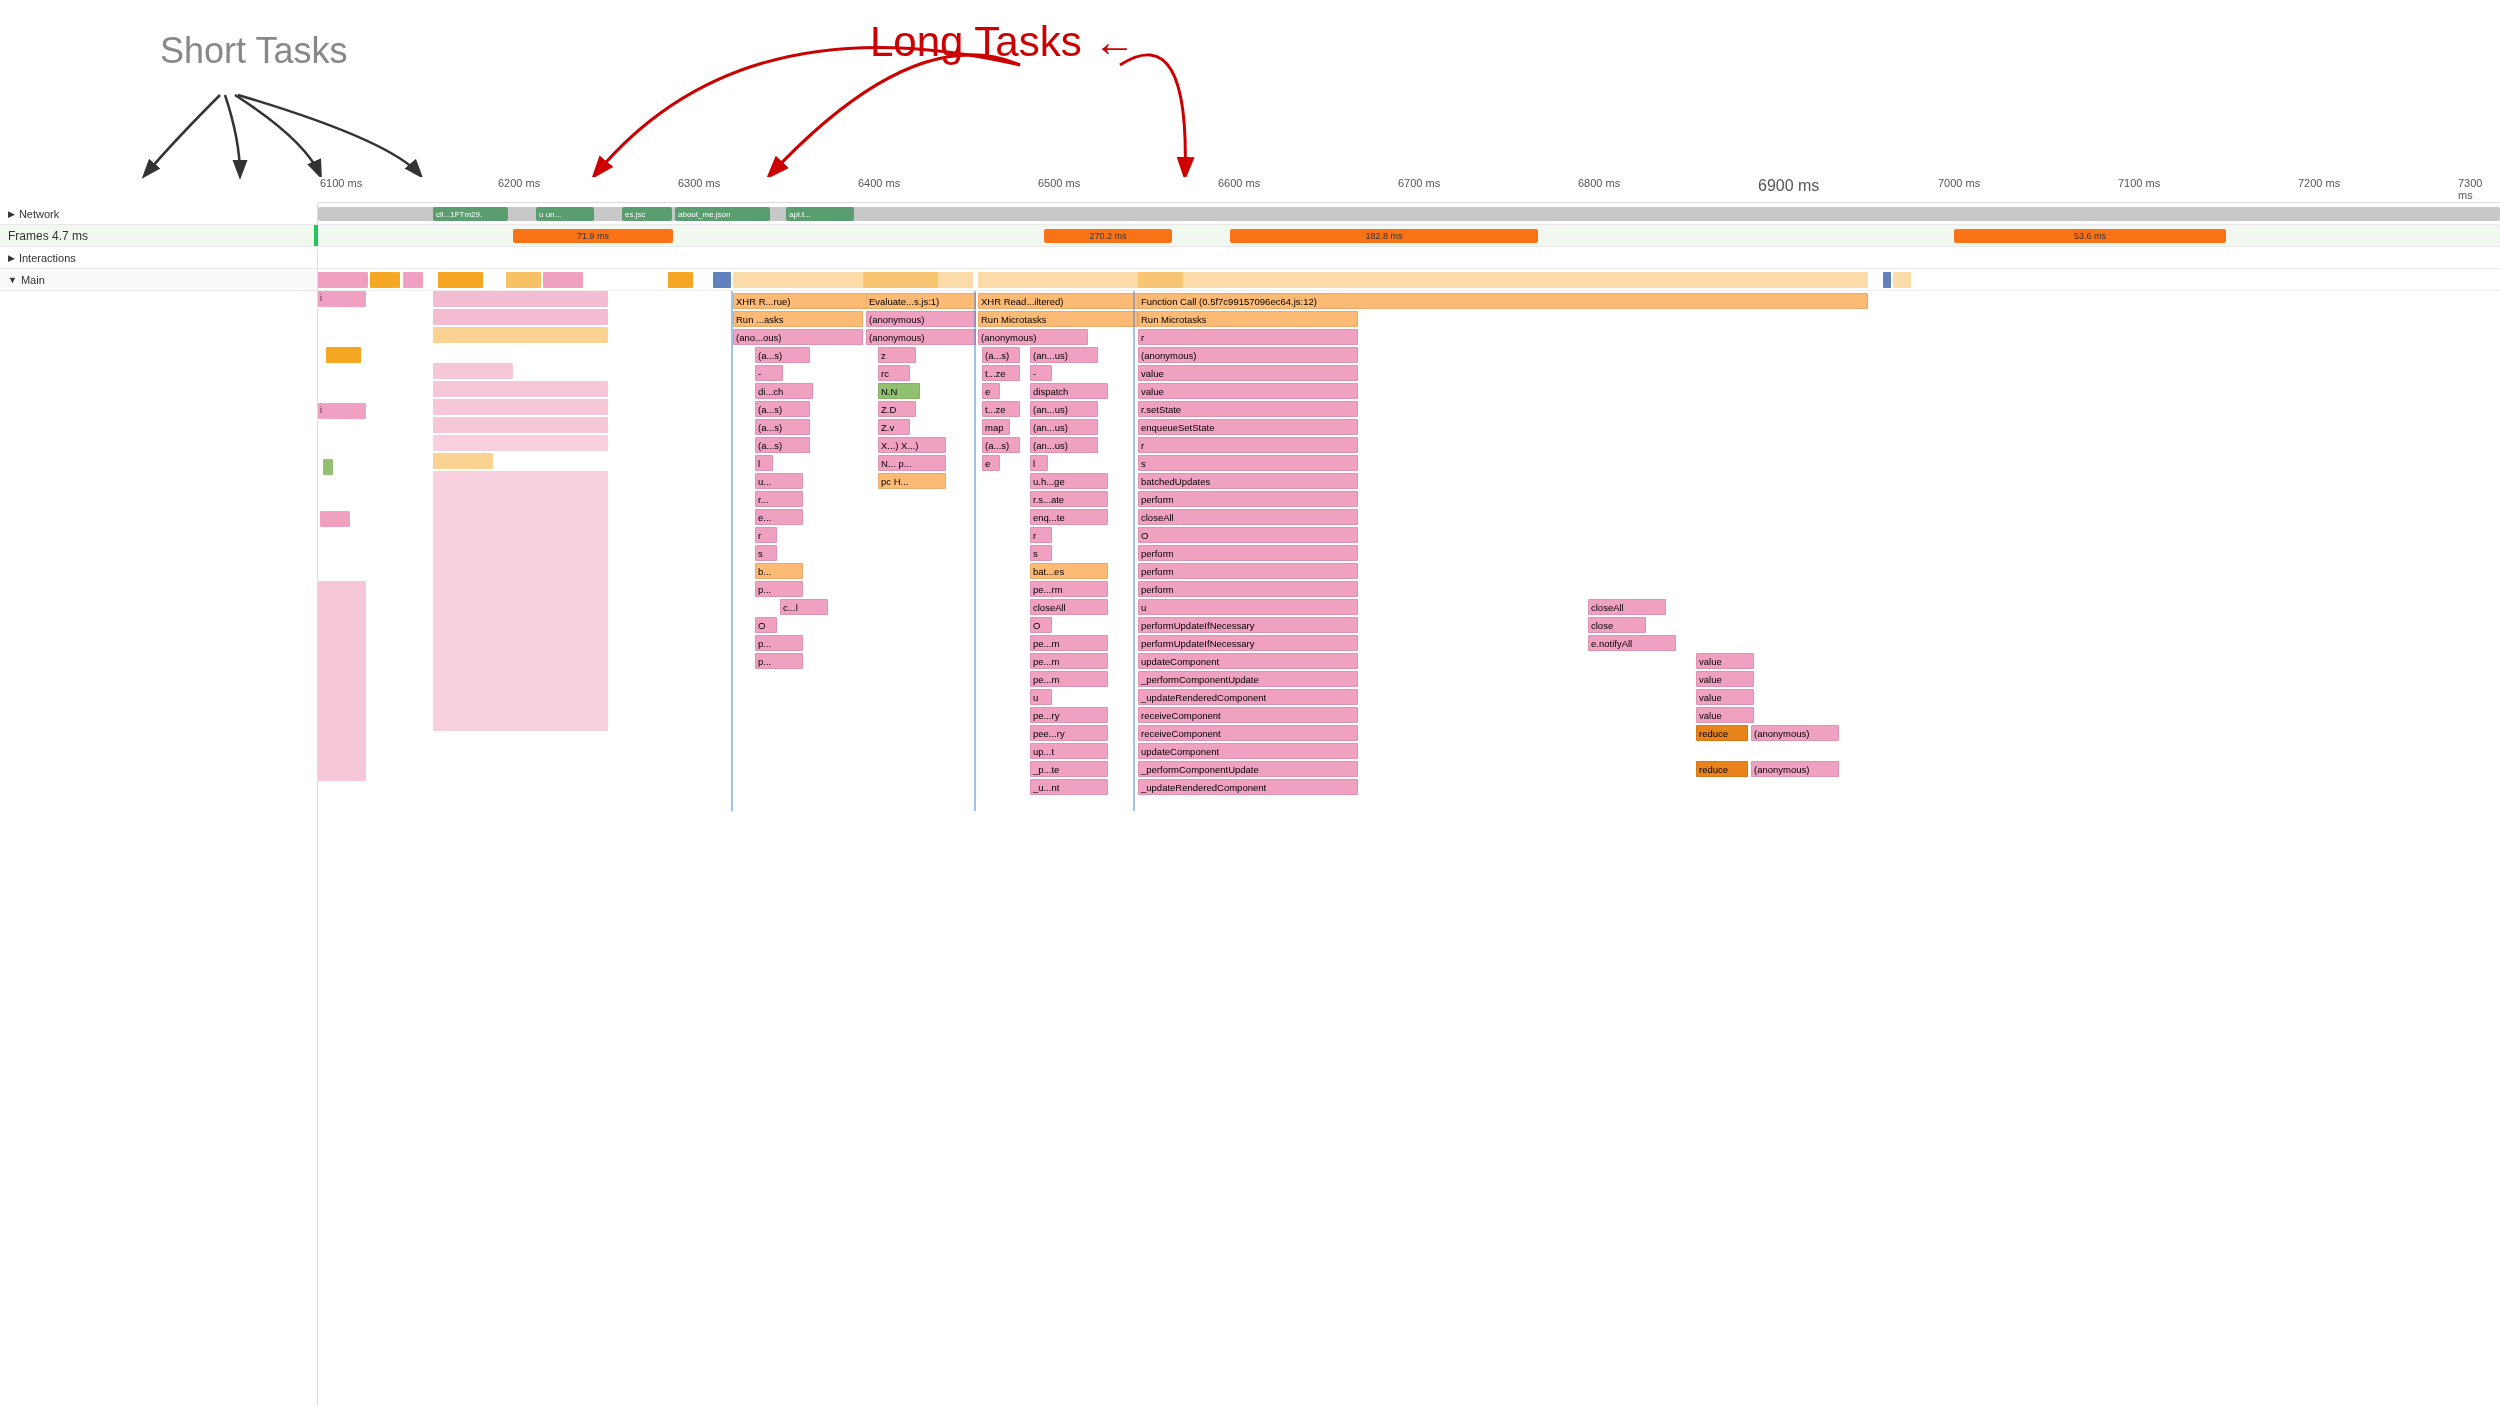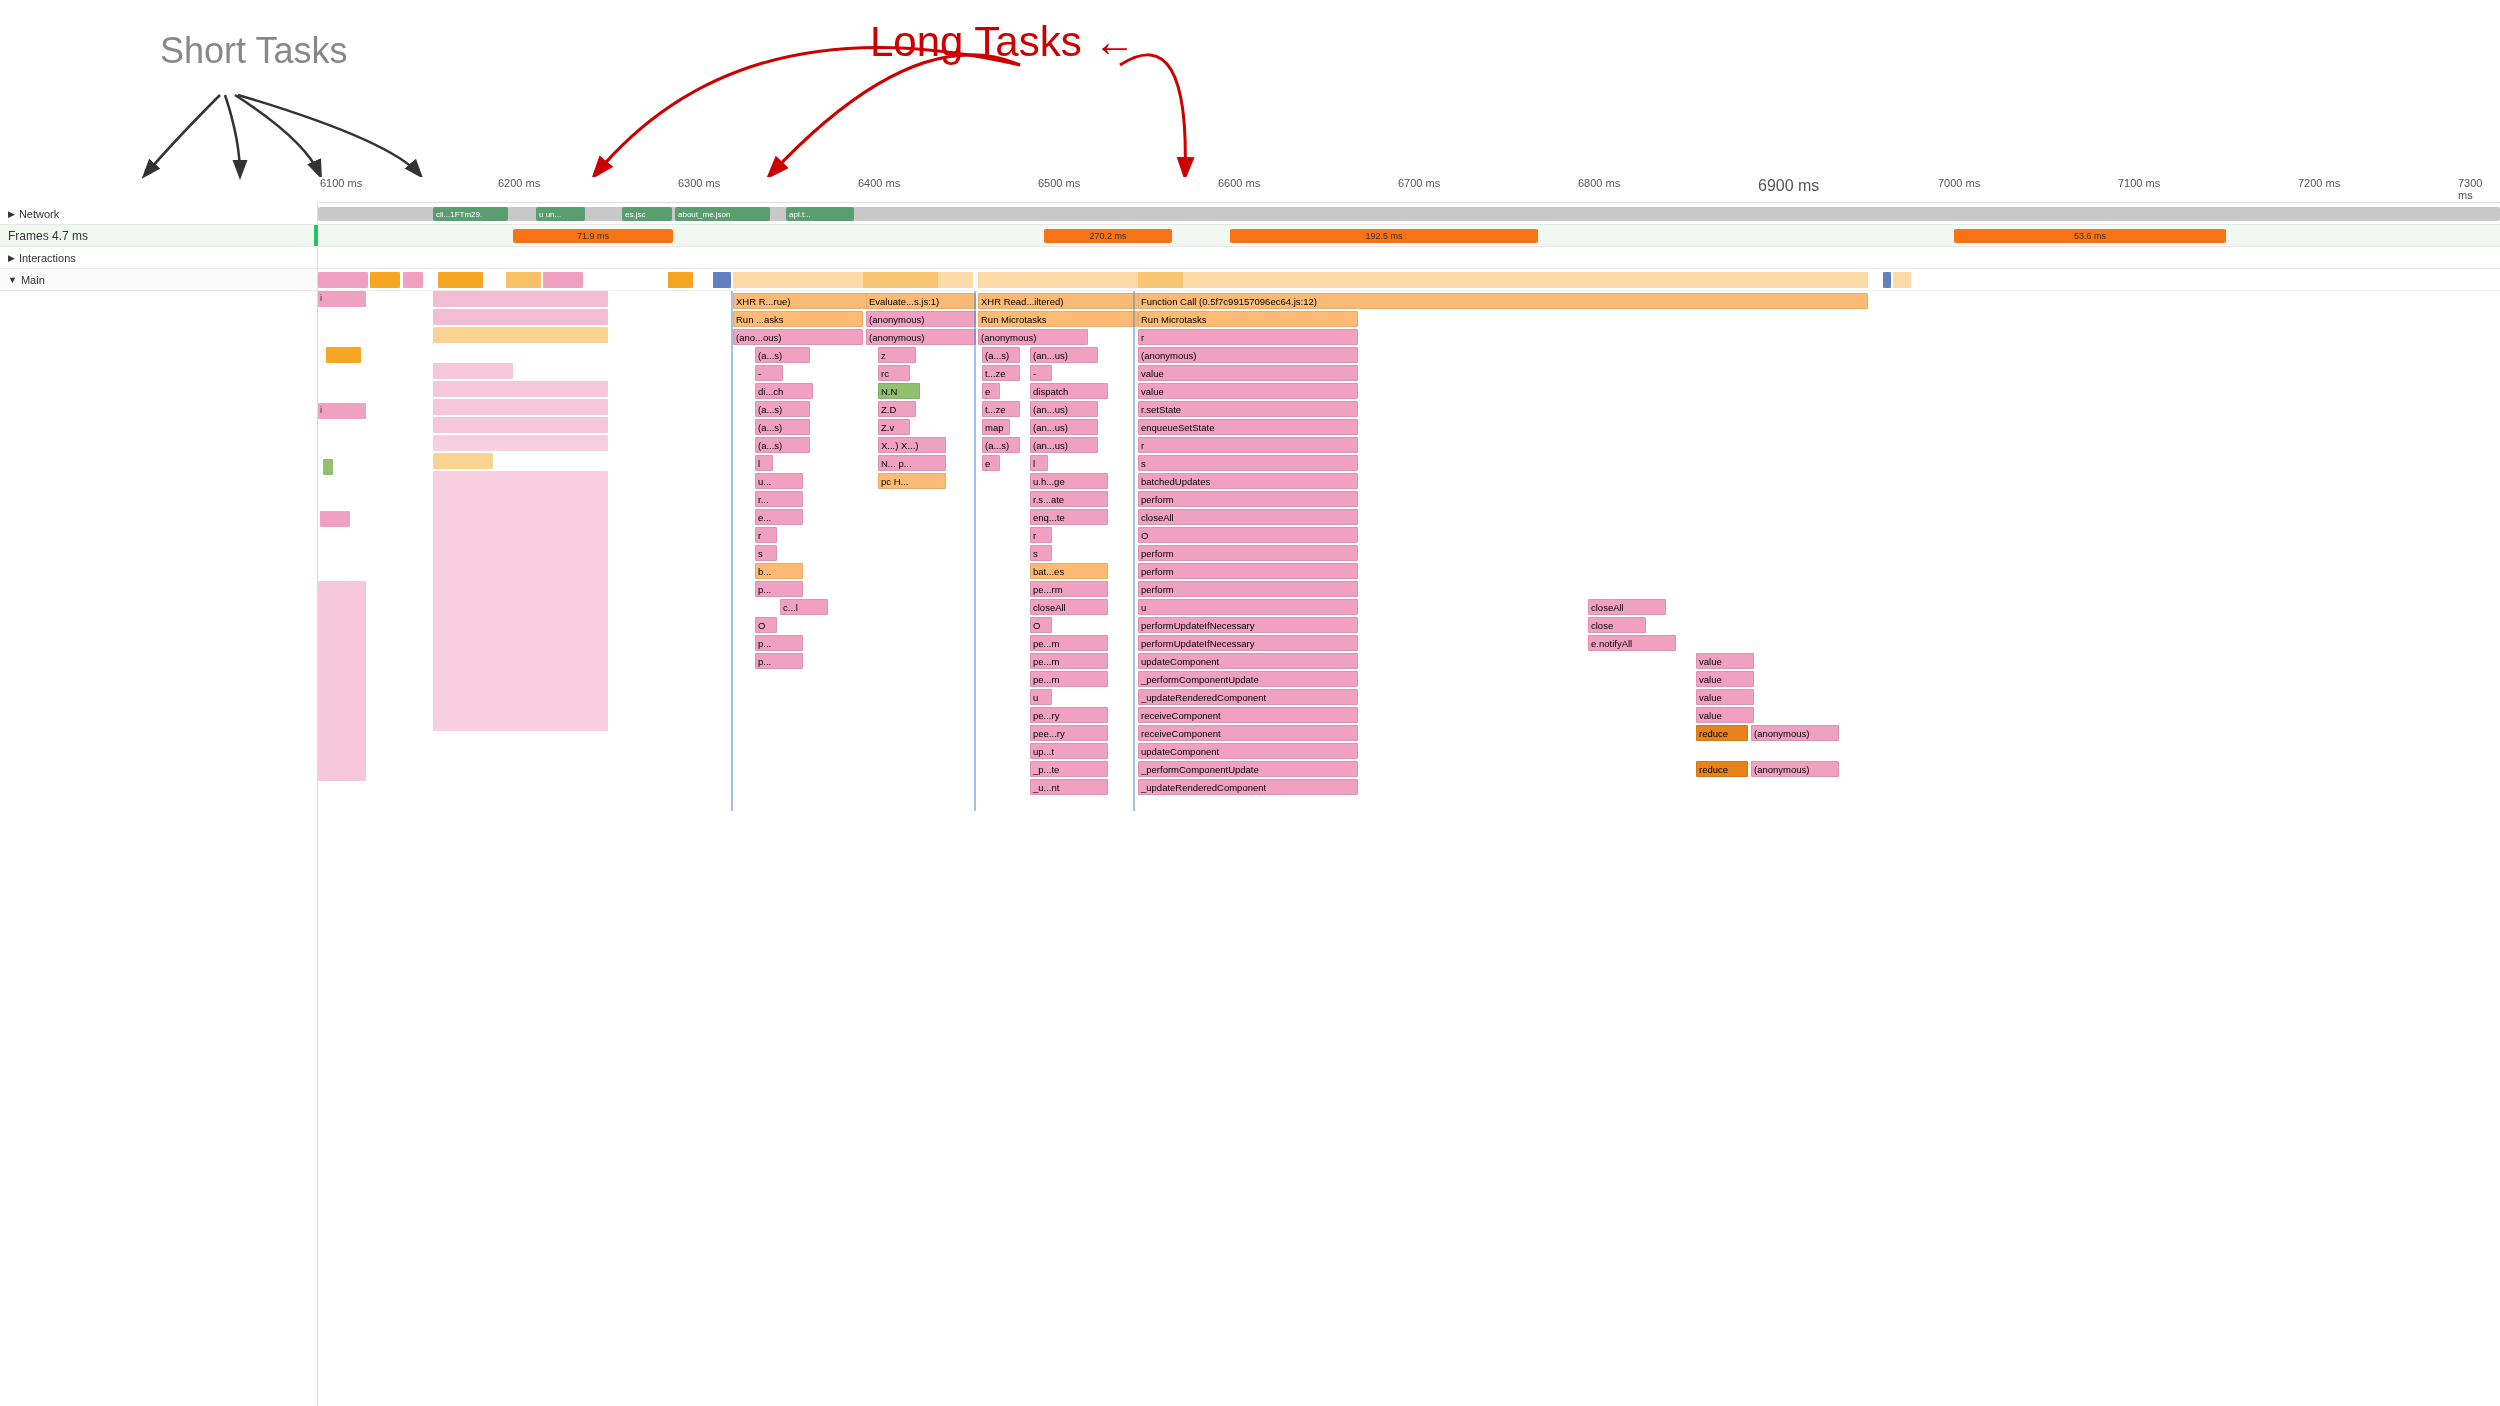--- a/index.html
+++ b/index.html
@@ -141,40 +141,40 @@
 <div style="position:absolute;top:203px;left:0;width:100%;height:22px;border-bottom:1px solid #e8e8e8;display:flex;">
   <div style="width:318px;min-width:318px;padding:3px 8px;font-size:11px;color:#333;display:flex;align-items:center;gap:4px;background:#fff;border-right:1px solid #ddd;">
     <span style="font-size:9px;">▶</span>
     <span>Network</span>
   </div>
   <div style="flex:1;position:relative;overflow:hidden;">
 
     <div style="position:absolute;left:0;top:4px;width:100%;height:14px;background:#c8c8c8;border-radius:2px;"></div>
 
     <div class="net-bar" style="left:115px;width:75px;background:#5a9e6f;font-size:8px;">cli...1FTm29.</div>
-    <div class="net-bar" style="left:218px;width:49px;background:#5a9e6f;font-size:8px;">u un...</div>
+    <div class="net-bar" style="left:218px;width:58px;background:#5a9e6f;font-size:8px;">u un...</div>
     <div class="net-bar" style="left:304px;width:50px;background:#5a9e6f;font-size:8px;">es.jsc</div>
     <div class="net-bar" style="left:357px;width:95px;background:#5a9e6f;font-size:8px;">about_me.json</div>
     <div class="net-bar" style="left:468px;width:68px;background:#5a9e6f;font-size:8px;">api.t...</div>
   </div>
 </div>
 
 <div style="position:absolute;top:225px;left:0;width:100%;height:22px;border-bottom:1px solid #e8e8e8;display:flex;background:#f0f8f0;">
   <div style="width:318px;min-width:318px;padding:3px 8px;font-size:12px;color:#333;display:flex;align-items:center;gap:4px;background:#f0f8f0;border-right:4px solid #22c55e;">
     <span>Frames 4.7 ms</span>
   </div>
   <div style="flex:1;position:relative;overflow:hidden;">
     <div class="frames-bar" style="left:195px;width:160px;">
       <span style="font-size:9px;color:#333;">71.9 ms</span>
     </div>
     <div class="frames-bar" style="left:726px;width:128px;">
       <span style="font-size:9px;color:#333;">270.2 ms</span>
     </div>
     <div class="frames-bar" style="left:912px;width:308px;">
-      <span style="font-size:9px;color:#333;">192.5 ms</span>
+      <span style="font-size:9px;color:#333;">182.8 ms</span>
     </div>
     <div class="frames-bar" style="left:1636px;width:272px;">
       <span style="font-size:9px;color:#333;">53.6 ms</span>
     </div>
   </div>
 </div>
 
 <div style="position:absolute;top:247px;left:0;width:100%;height:22px;border-bottom:1px solid #e8e8e8;display:flex;">
   <div style="width:318px;min-width:318px;padding:3px 8px;font-size:11px;color:#333;display:flex;align-items:center;gap:4px;background:#fff;border-right:1px solid #ddd;">
     <span style="font-size:9px;">▶</span>

